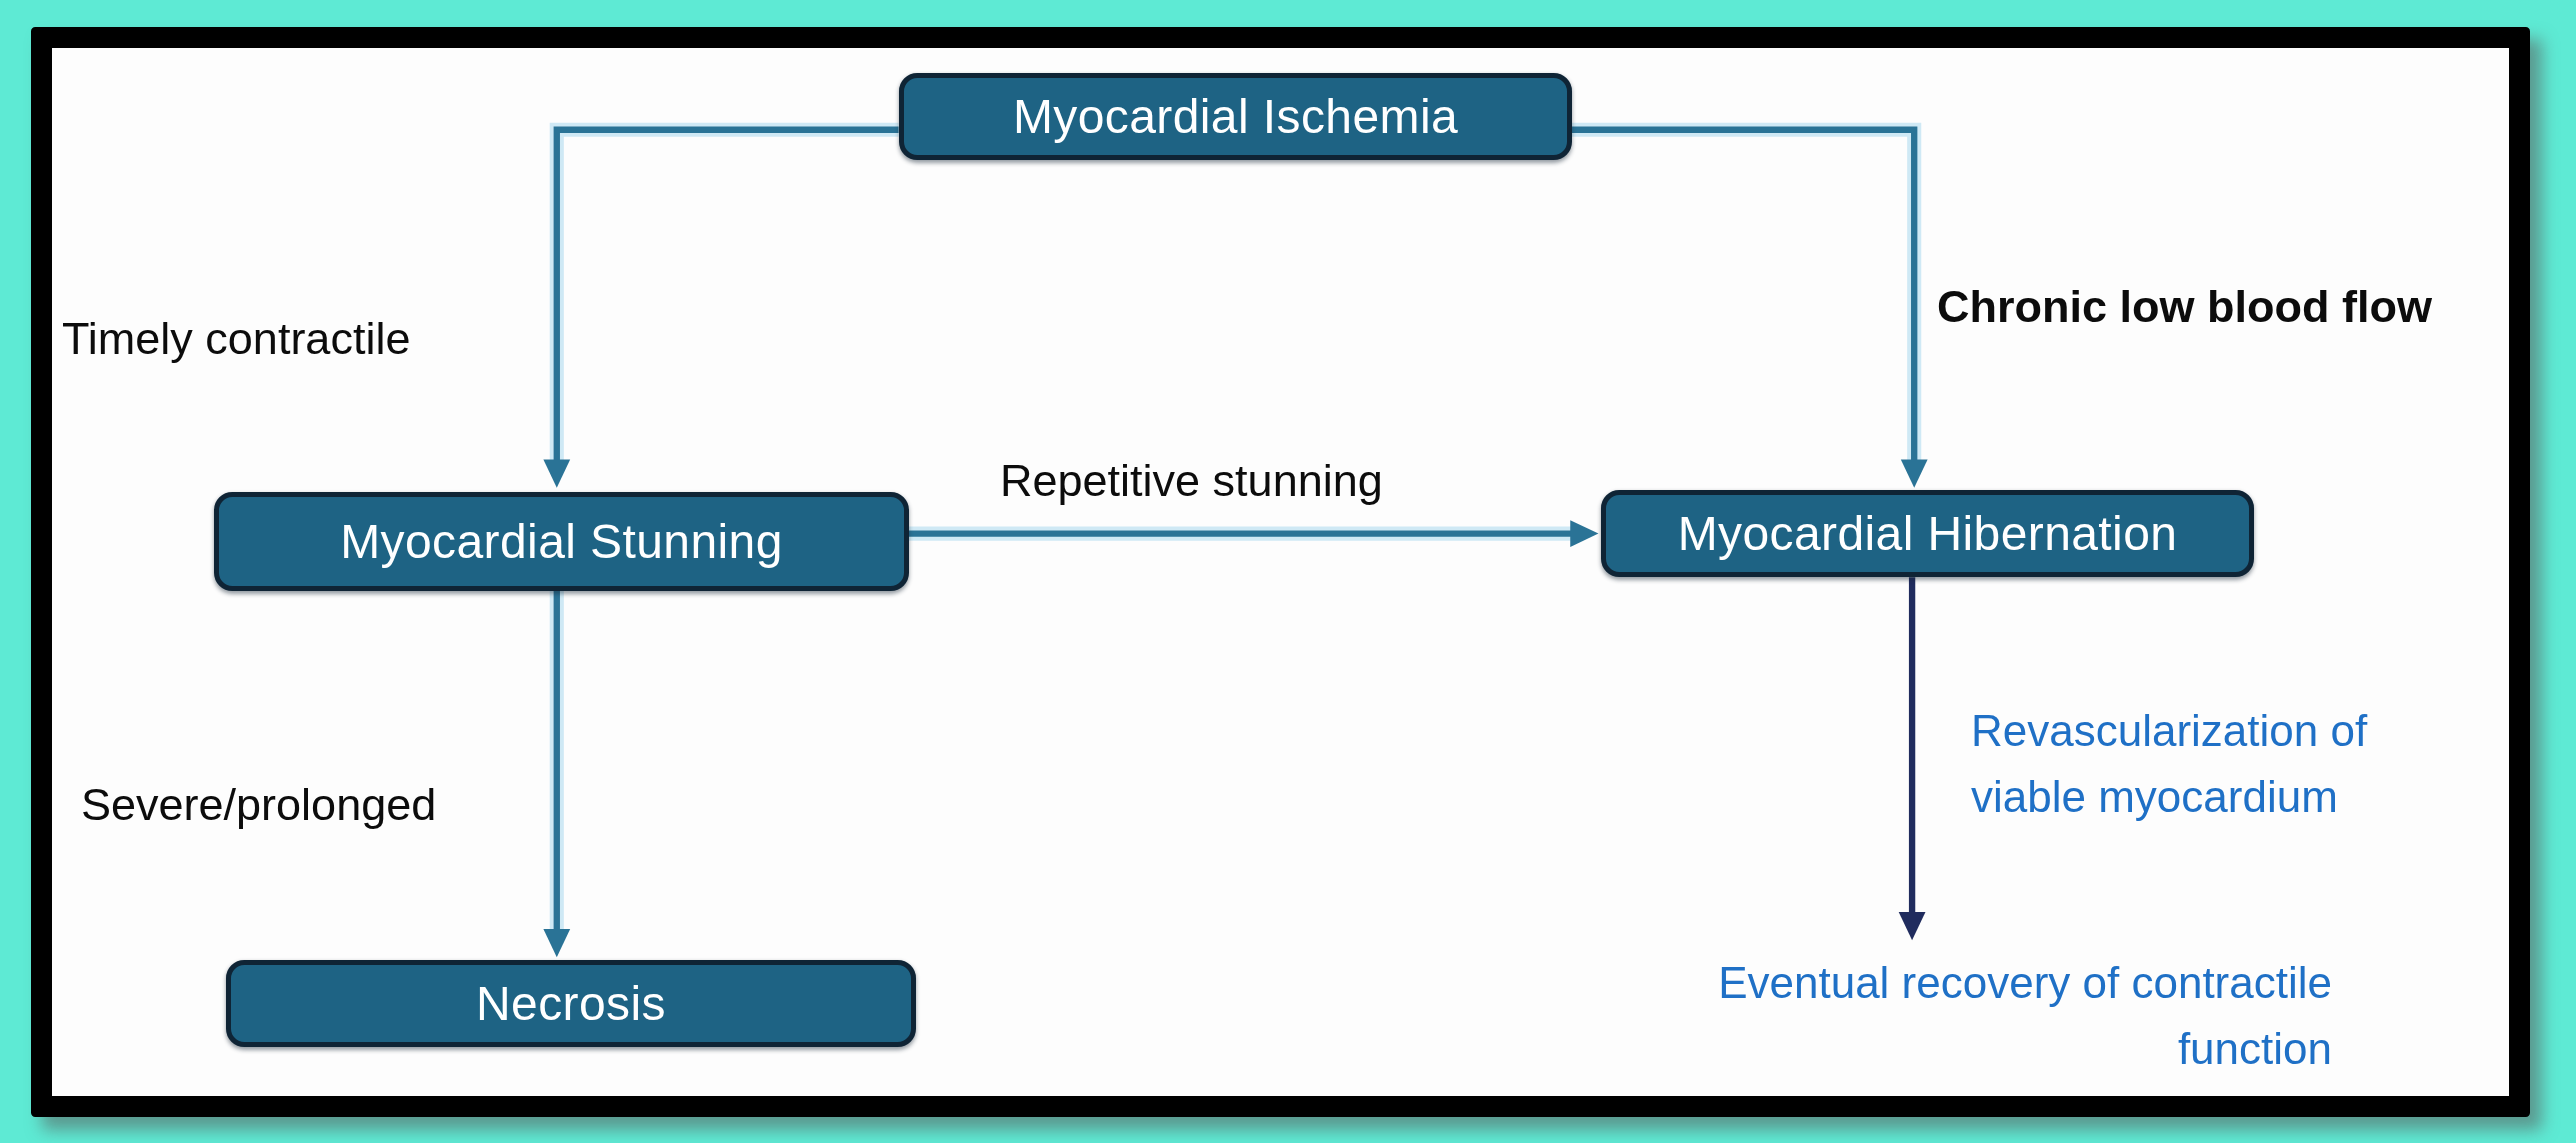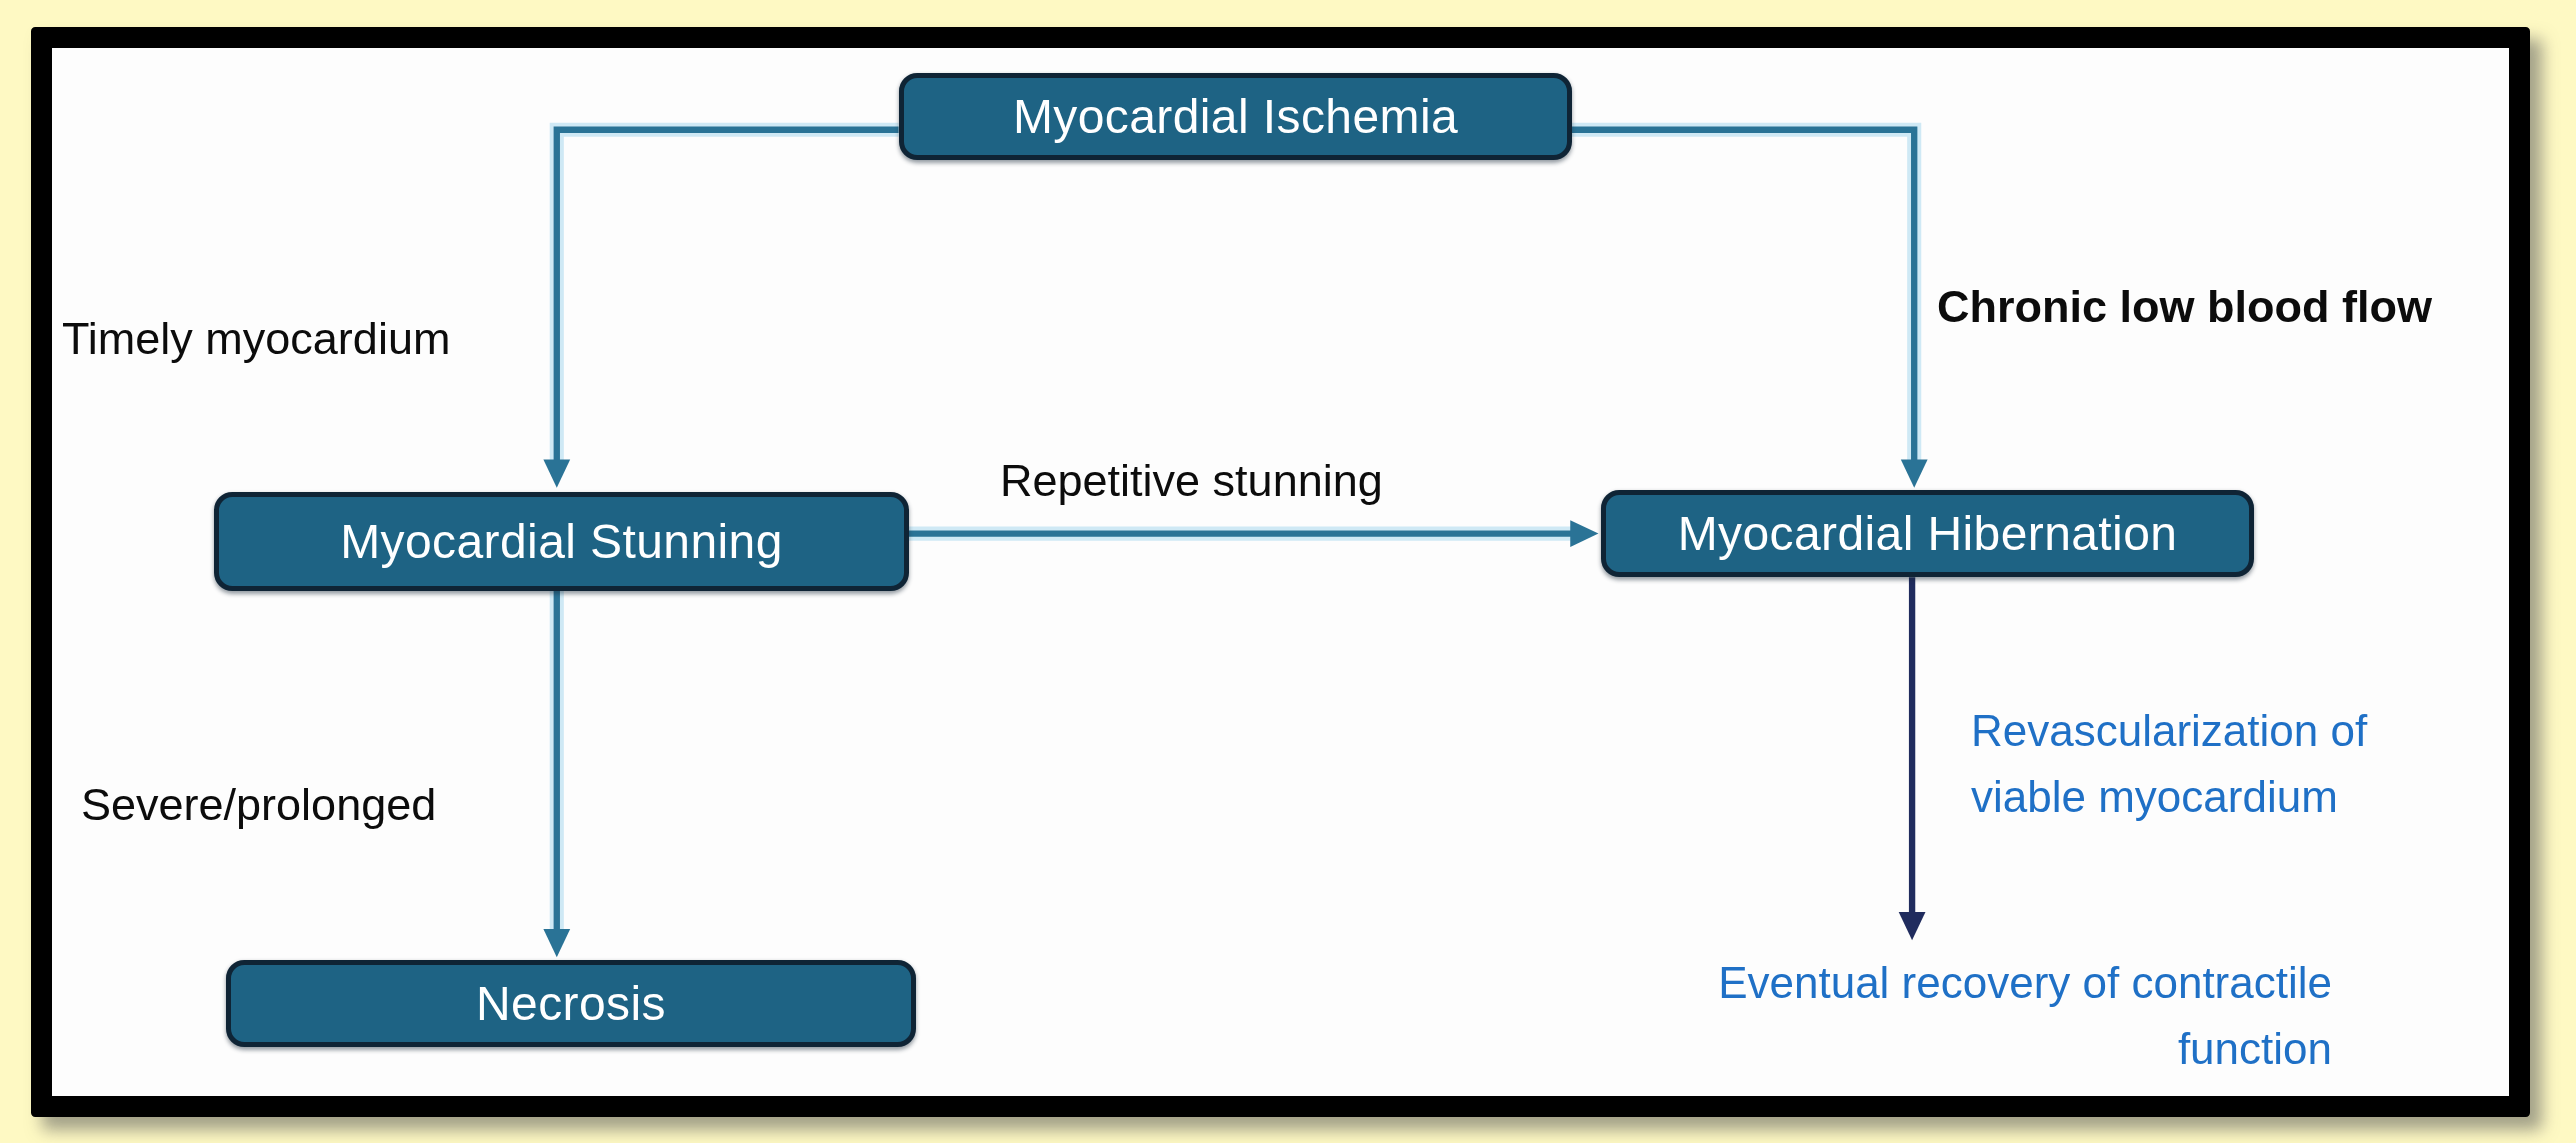--- a/index.html
+++ b/index.html
@@ -5,21 +5,21 @@
   html, body {
     margin: 0;
     padding: 0;
     background: #ffffff;
     font-family: "Liberation Sans", sans-serif;
   }
   #stage {
     position: relative;
     width: 2576px;
     height: 1144px;
-    background: #fef9c3;
+    background: #5eead4;
     overflow: hidden;
   }
   
   .frame {
     position: absolute;
     left: 31px;
     top: 27px;
     width: 2457px;   
     height: 1048px;  
     border: 21px solid #000000;
@@ -130,21 +130,21 @@
   <div class="node node-stunning">
     <span>Myocardial Stunning</span>
   </div>
   <div class="node node-hibernation">
     <span>Myocardial Hibernation</span>
   </div>
   <div class="node node-necrosis">
     <span>Necrosis</span>
   </div>
 
-  <div class="edge-label lbl-timely">Timely myocardium</div>
+  <div class="edge-label lbl-timely">Timely contractile</div>
   <div class="edge-label lbl-chronic">Chronic low blood flow</div>
   <div class="edge-label lbl-repetitive">Repetitive stunning</div>
   <div class="edge-label lbl-severe">Severe/prolonged</div>
 
   <div class="blue-label lbl-revasc">
     <span>Revascularization of</span>
     <span>viable myocardium</span>
   </div>
   <div class="blue-label lbl-recovery">
     <span>Eventual recovery of contractile</span>

